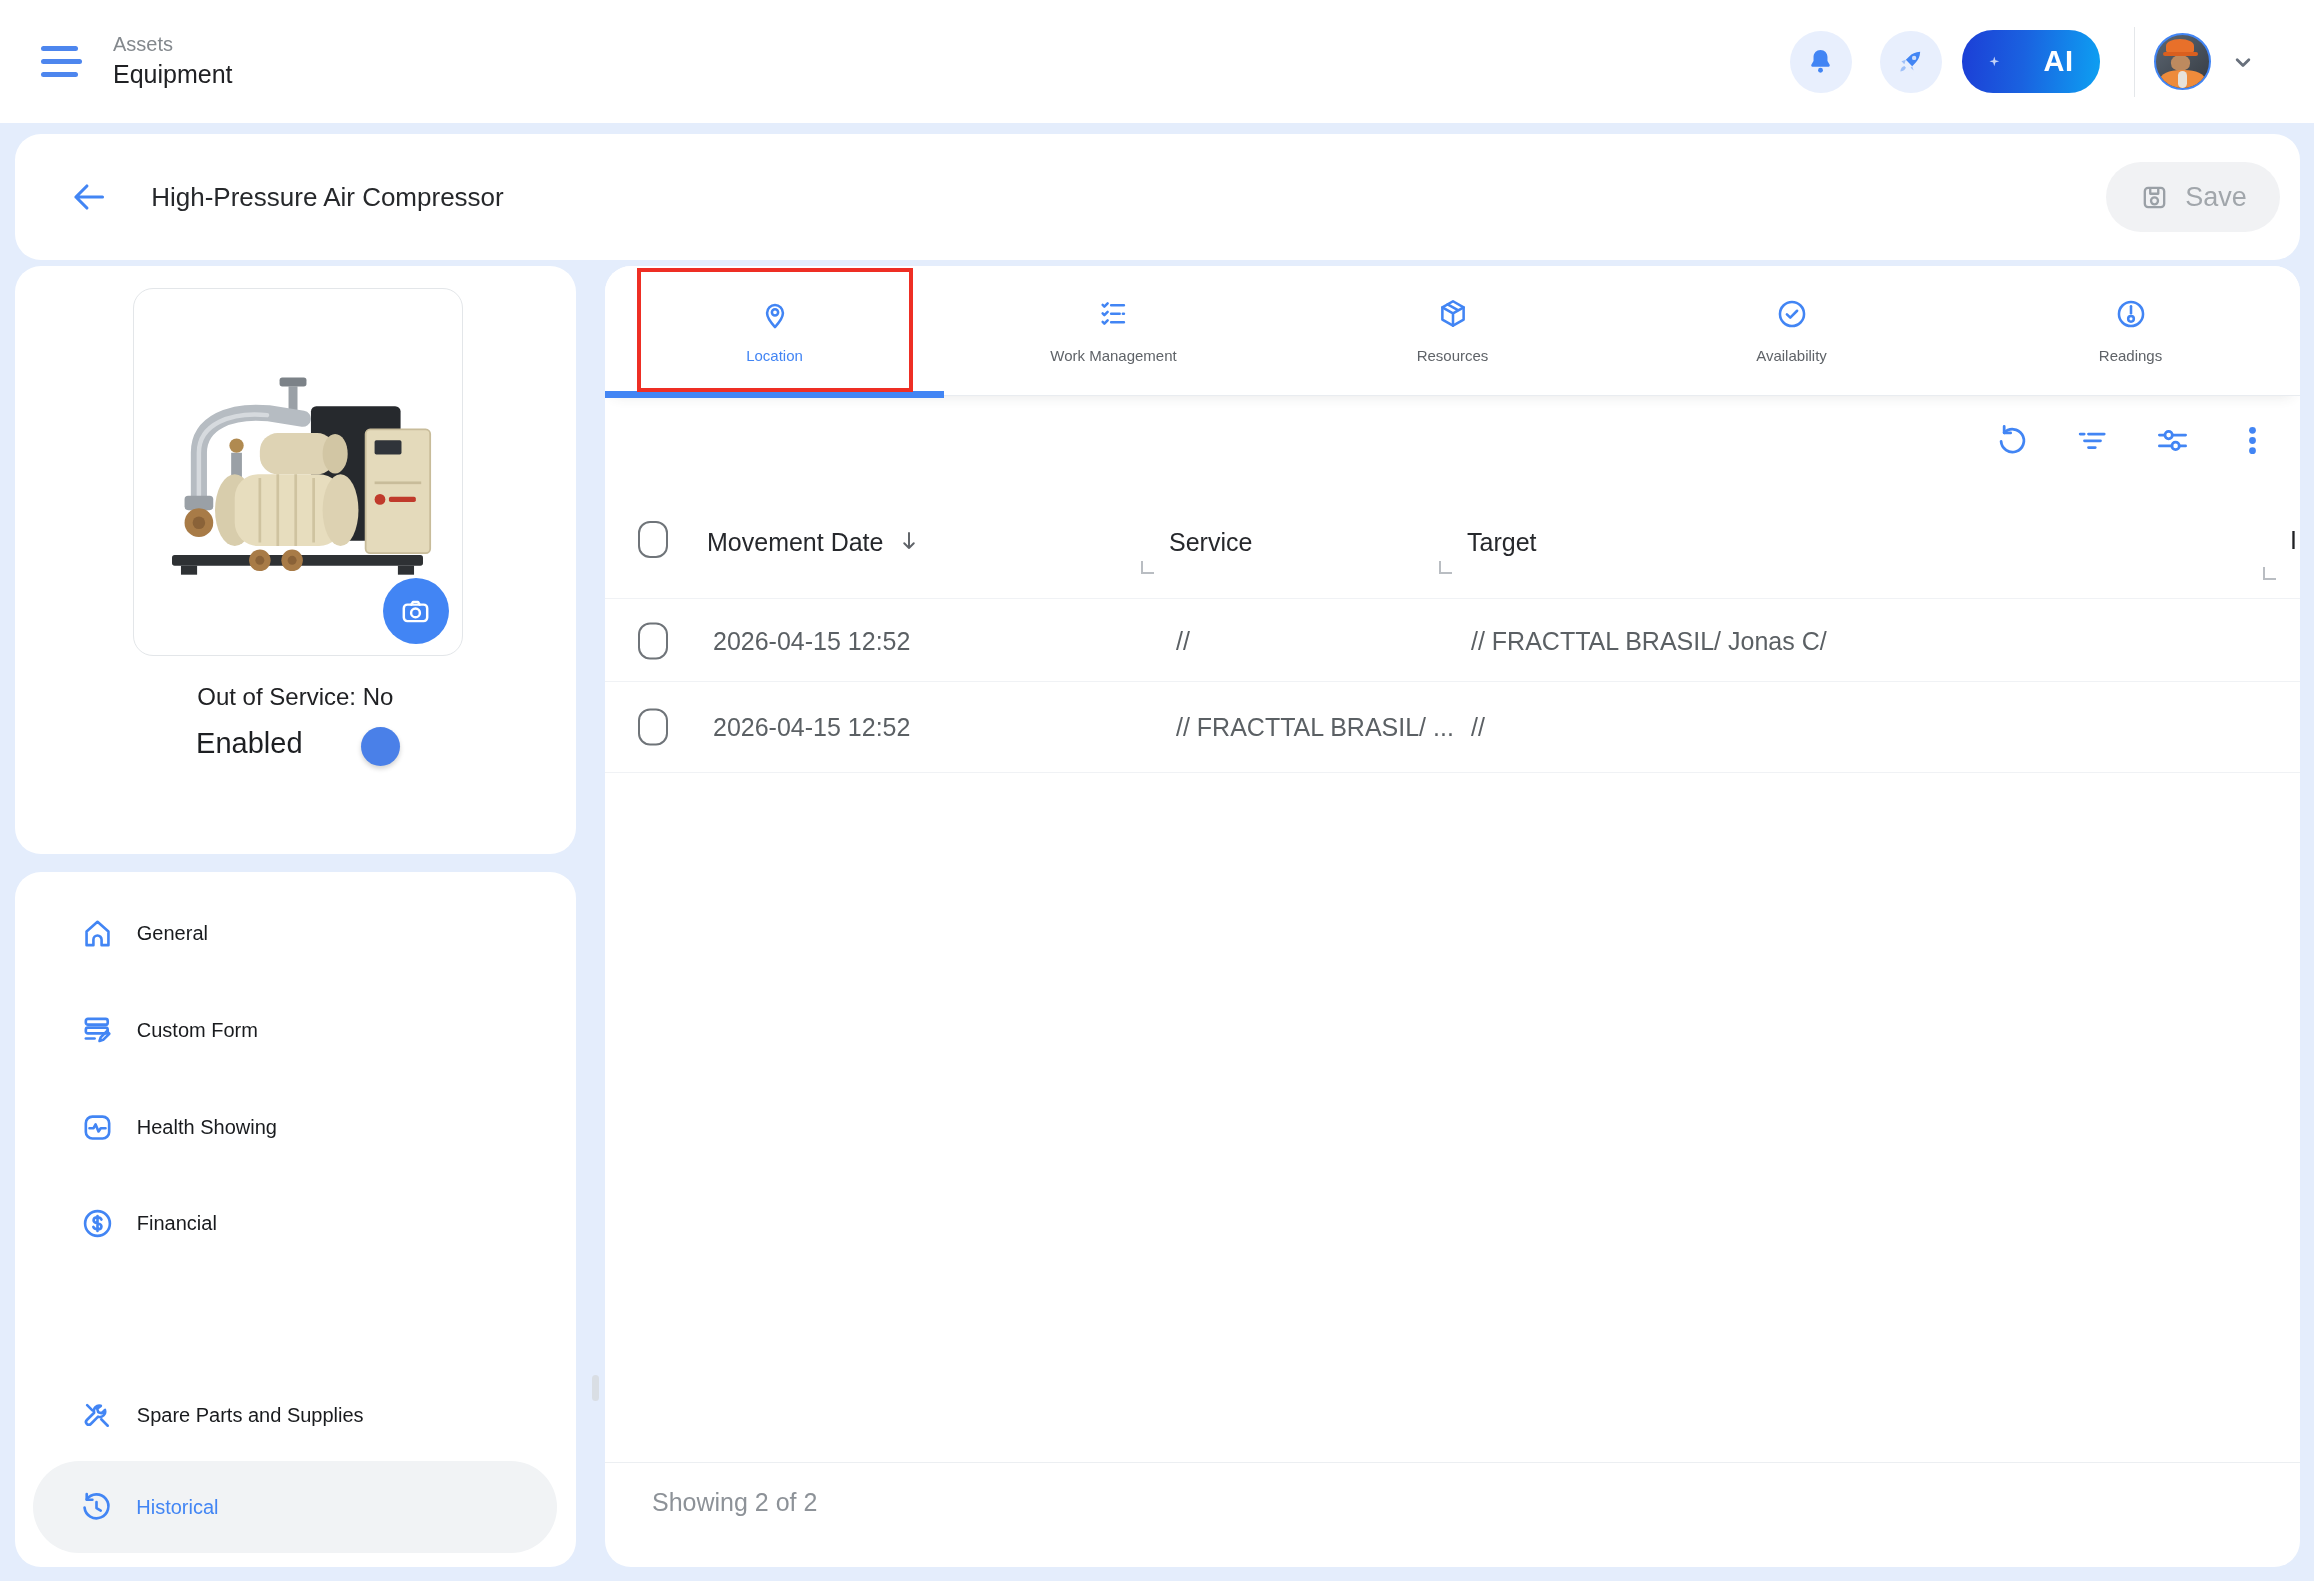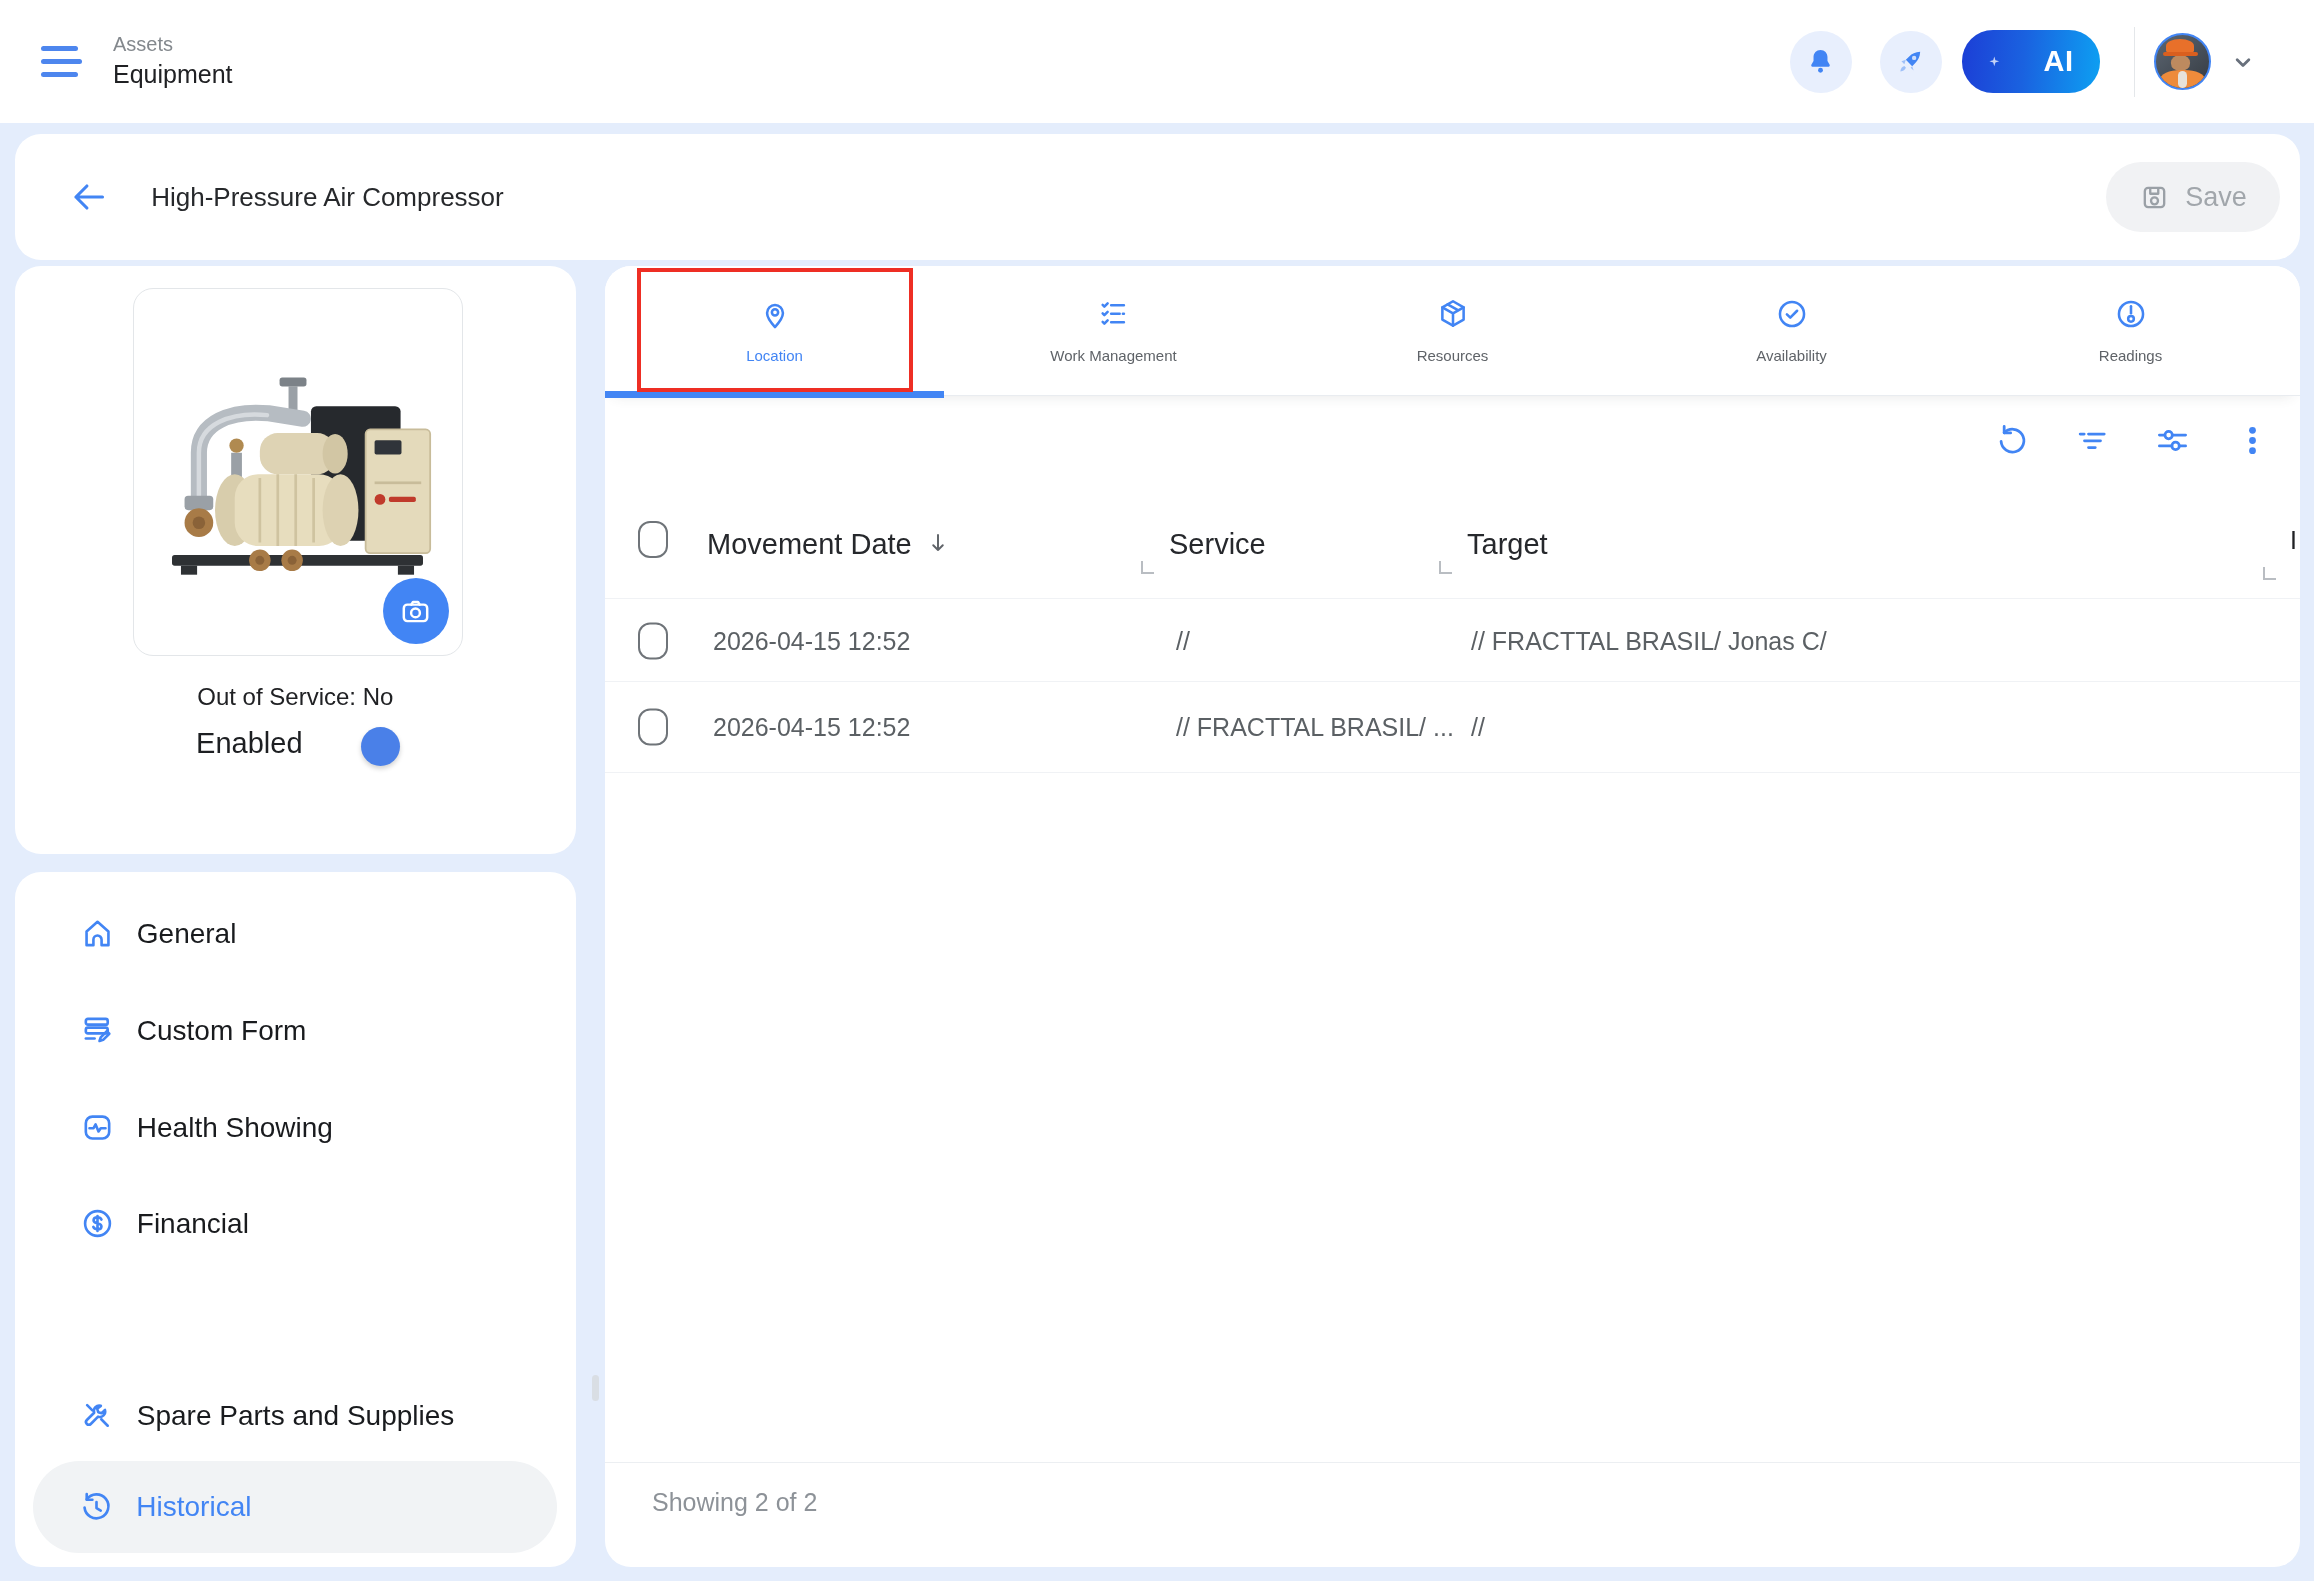--- a/index.html
+++ b/index.html
@@ -60,21 +60,21 @@
   .toggle{position:relative;width:66px;height:25px;margin-top:3.7px;cursor:pointer;}
   .toggle-track{width:66px;height:25px;border-radius:13px;background:#a9c7f8;}
   .toggle-thumb{position:absolute;right:-5.5px;top:-5.5px;width:39px;height:39px;border-radius:50%;
                 background:#4a80e8;box-shadow:0 2.8px 5.5px rgba(0,0,0,.18);}
 
   
   .menu-card{position:absolute;left:14.8px;top:872px;width:561px;height:695px;background:#fff;border-radius:26px;overflow:hidden;}
   .menu-item{position:absolute;left:0;width:100%;height:57px;display:flex;align-items:center;
              padding-left:65px;box-sizing:border-box;gap:22px;background:none;border:none;}
   .menu-item svg{width:35px;height:35px;flex:none;}
-  .menu-label{font-size:28px;color:#191b1e;white-space:nowrap;}
+  .menu-label{font-size:20px;color:#191b1e;white-space:nowrap;}
   .mi-0{top:33px;} .mi-1{top:130px;} .mi-2{top:227px;} .mi-3{top:323px;} .mi-4{top:419px;} .mi-5{top:515px;}
   .menu-item.active{left:18.5px;width:524px;top:589px;height:92px;background:#f1f3f5;border-radius:46px;padding-left:46px;}
   .menu-item.active .menu-label{color:#4285f4;}
   .side-thumb{position:absolute;left:592px;top:1375px;width:6.5px;height:26px;background:#d9dee4;border-radius:3.7px;}
 
   
   .main-card{position:absolute;left:605px;top:266px;width:1695px;height:1301px;background:#fff;
              border-radius:26px;overflow:hidden;}
   .tabbar{position:absolute;left:0;top:0;width:100%;height:129px;display:grid;
           grid-template-columns:repeat(5,1fr);border-bottom:1.8px solid #e9ecf0;
@@ -86,21 +86,21 @@
   .tab.active .tab-label{color:#4285f4;}
   .tab-underline{position:absolute;left:0;top:125px;width:339px;height:6.5px;background:#4285f4;}
   .red-box{position:absolute;left:32px;top:1.8px;width:268px;height:116px;border:4.6px solid #ee2e24;z-index:6;pointer-events:none;}
 
   .toolbar{position:absolute;top:155px;right:28px;display:flex;align-items:center;gap:41px;}
   .tool-btn{width:39px;height:39px;border:none;background:none;padding:0;display:flex;align-items:center;justify-content:center;}
   .tool-btn svg{width:37px;height:37px;}
 
   .cbox{width:29.5px;height:37px;border:2.8px solid #6f7479;border-radius:12px;background:#fff;box-sizing:border-box;padding:0;}
   .th-check{position:absolute;left:33px;top:255px;}
-  .col-title{position:absolute;top:262px;font-size:29px;color:#26282c;font-weight:500;display:flex;gap:13px;align-items:center;white-space:nowrap;}
+  .col-title{position:absolute;top:262px;font-size:25px;color:#26282c;font-weight:500;display:flex;gap:13px;align-items:center;white-space:nowrap;}
   .ct-move{left:102px;} .ct-source{left:564px;} .ct-target{left:862px;}
   .sort-ic{margin-top:-3.7px;}
   .resize-mark{position:absolute;width:11px;height:11px;border-left:2.8px solid #b9bdc2;border-bottom:2.8px solid #b9bdc2;}
   .rm-1{left:536px;top:295px;} .rm-2{left:834px;top:295px;} .rm-3{left:1658px;top:301px;}
   .partial-col{position:absolute;left:1685px;top:260px;width:8.3px;overflow:hidden;font-size:25px;color:#202124;font-weight:500;}
 
   .trow{position:absolute;left:0;right:0;border-top:1.8px solid #f0f2f5;}
   .trow-1{top:332px;height:83px;} .trow-2{top:415px;height:90px;border-bottom:1.8px solid #f0f2f5;}
   .trow .cbox{position:absolute;left:33px;top:50%;transform:translateY(-50%);}
   .cell{position:absolute;top:50%;transform:translateY(-50%);font-size:25px;color:#5b6064;white-space:nowrap;}

